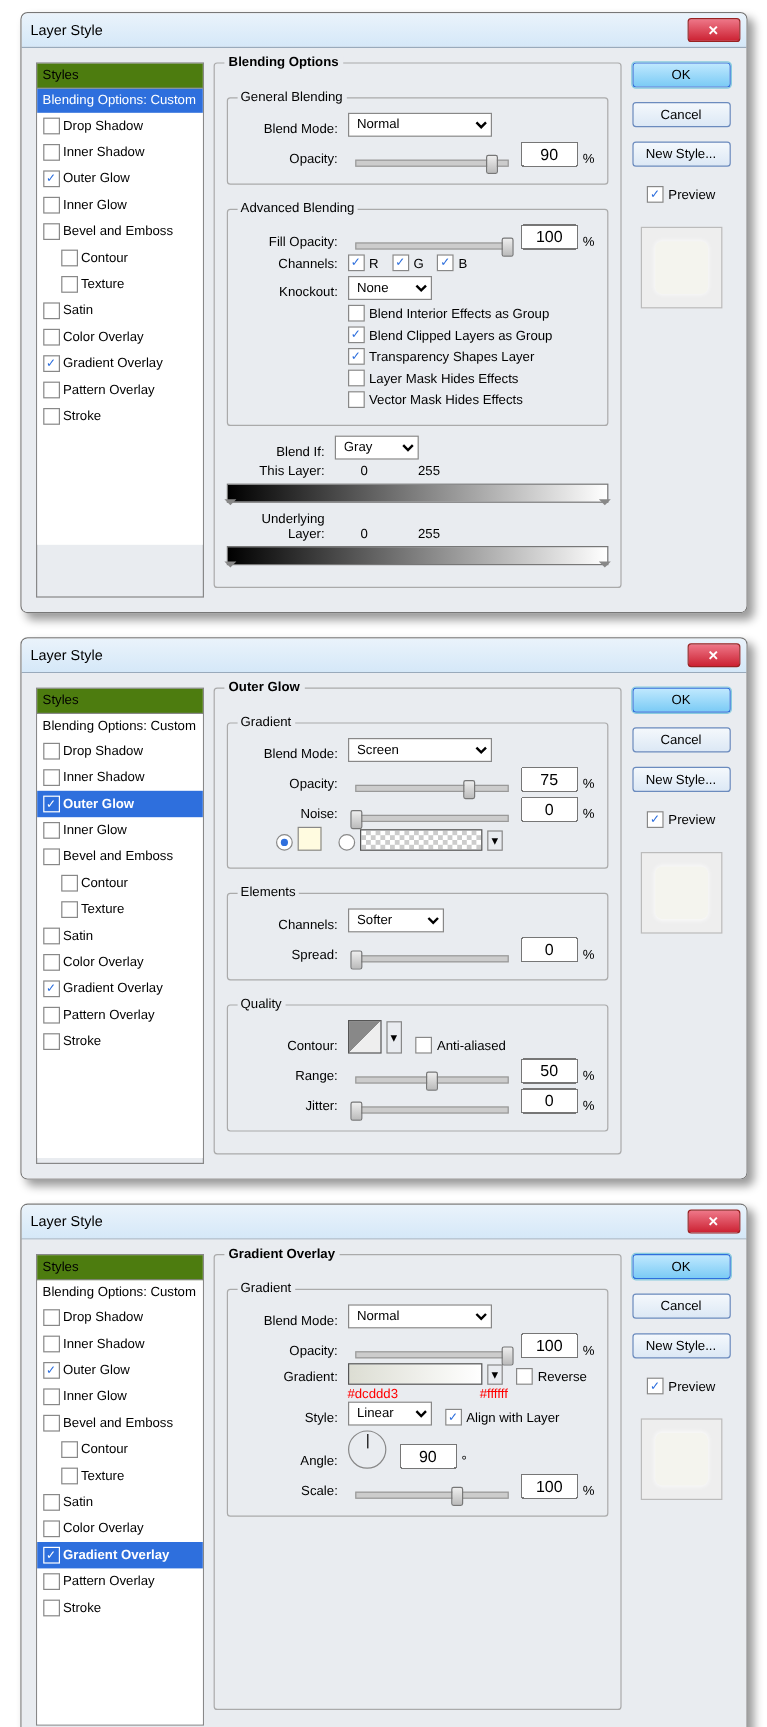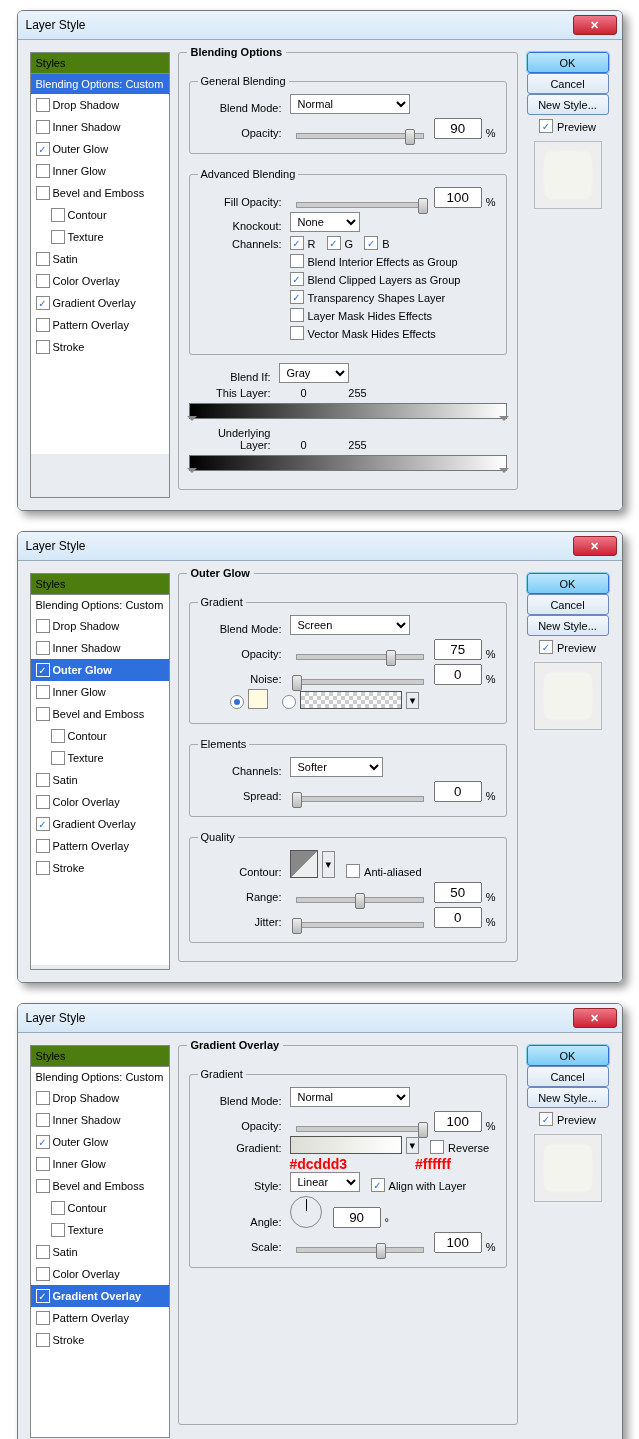--- a/index.html
+++ b/index.html
@@ -20,34 +20,34 @@
 .grp>.gtitle{position:absolute;top:-7px;left:8px;background:#E9ECF0;padding:0 4px;font-weight:bold}
 .sub{border:1px solid #AAA;border-radius:3px;padding:8px 10px 10px;margin:20px 0 8px;position:relative}
 .sub>.stitle{position:absolute;top:-7px;left:8px;background:#E9ECF0;padding:0 3px}
 .row{display:flex;align-items:flex-end;margin:4px 0;gap:4px}
 .lbl{width:82px;text-align:right;padding-right:4px}
 select,input[type=text]{font-family:inherit;font-size:11px;border:1px solid #888;background:#fff;height:18px;padding:0 3px;box-sizing:border-box}
 select{height:20px}
 .num{width:40px;text-align:center}
 .slider{flex:1;height:4px;background:#CCC;border:1px solid #999;position:relative;margin:0 6px}
 .thumb{position:absolute;top:-5px;width:8px;height:14px;background:linear-gradient(#EEE,#BBB);border:1px solid #777;border-radius:2px;transform:translateX(-50%)}
-.rcol{width:84px;display:flex;flex-direction:column;gap:0;align-items:center}
+.rcol{width:84px;display:flex;flex-direction:column;gap:12px;align-items:center}
 .btn{width:82px;height:21px;border:1px solid #6B8BBE;border-radius:3px;background:linear-gradient(#F4F8FC,#DCE8F5);cursor:pointer;font-family:inherit;font-size:11px}
 .btn.def{border:1px solid #2E6FDD;background:linear-gradient(#BFE8FE,#7BCBF5);outline:1px solid #8CD}
 .prevbox{width:66px;height:66px;background:#EEE;border:1px solid #BBB;margin-top:4px;display:flex;align-items:center;justify-content:center}
 .previn{width:44px;height:44px;background:#F4F4EE;border-radius:6px;box-shadow:0 0 4px rgba(255,255,255,.9)}
 .gradbar{height:14px;border:1px solid #777;background:linear-gradient(to right,#000,#fff);position:relative;margin:2px 0 8px}
 .tri{position:absolute;bottom:-8px;width:0;height:0;border:5px solid transparent;border-top-color:#888}
 .sw{width:18px;height:18px;border:1px solid #888;background:#FFFBE0}
 .gradsw{width:100px;height:16px;border:1px solid #555;background:repeating-conic-gradient(#ccc 0 25%,#fff 0 50%) 0 0/8px 8px}
 .gradsw2{width:110px;height:16px;border:1px solid #555;background:linear-gradient(to right,#dcddd3,#fff)}
 .contour{width:26px;height:26px;border:1px solid #555;background:linear-gradient(135deg,#888 50%,#EEE 50%)}
 .ang{width:30px;height:30px;border:1px solid #888;border-radius:50%;position:relative;background:#E9ECF0}
 .ang::after{content:"";position:absolute;left:50%;top:2px;width:1px;height:12px;background:#000}
-.redtxt{color:#F00;font-weight:bold;font-size:14px}
+.redtxt{color:#F00;font-weight:normal;font-size:11px}
 .radio{width:12px;height:12px;border:1px solid #888;border-radius:50%;background:#fff;display:inline-flex;align-items:center;justify-content:center}
 .radio.on::after{content:"";width:6px;height:6px;background:#2E6FDD;border-radius:50%}
 </style>
 </head>
 <body>
 
 <div class="dlg">
 <div class="titlebar">
       <span>Layer Style</span>
       <div class="xbtn">✕</div>
@@ -128,25 +128,25 @@
 <div class="sub">
             <div class="stitle">Advanced Blending</div>
 <div class="row">
               <span class="lbl">Fill Opacity:</span>
               <div class="slider">
                 <div class="thumb" style="left:100%"></div>
               </div>
               <input class="num" value="100" style="">
               <span>%</span>
             </div>
+<div class="row"><span class="lbl">Channels:</span><span class="cb chk"></span><span>R</span>&nbsp;<span class="cb chk"></span><span>G</span>&nbsp;<span class="cb chk"></span><span>B</span></div>
 <div class="row">
               <span class="lbl">Knockout:</span>
               <select style="width:70px"><option>None</option></select>
             </div>
-<div class="row"><span class="lbl">Channels:</span><span class="cb chk"></span><span>R</span>&nbsp;<span class="cb chk"></span><span>G</span>&nbsp;<span class="cb chk"></span><span>B</span></div>
 <div style="padding-left:90px">
 <div class="row">
                 <span class="cb"></span>
                 <span>Blend Interior Effects as Group</span>
               </div>
 <div class="row">
                 <span class="cb chk"></span>
                 <span>Blend Clipped Layers as Group</span>
               </div>
 <div class="row">
@@ -286,21 +286,21 @@
               </div>
               <input class="num" value="0" style="">
               <span>%</span>
             </div>
 <div class="row" style="padding-left:30px"><span class="radio on"></span><span class="sw"></span>&nbsp;&nbsp;<span class="radio"></span><span class="gradsw"></span><span style="border:1px solid #888;padding:1px 3px">▾</span></div>
 </div>
 <div class="sub">
             <div class="stitle">Elements</div>
 <div class="row">
               <span class="lbl">Channels:</span>
-              <select style="width:93px"><option>Softer</option></select>
+              <select style="width:80px"><option>Softer</option></select>
             </div>
 <div class="row">
               <span class="lbl">Spread:</span>
               <div class="slider">
                 <div class="thumb" style="left:0"></div>
               </div>
               <input class="num" value="0" style="">
               <span>%</span>
             </div>
 </div>

